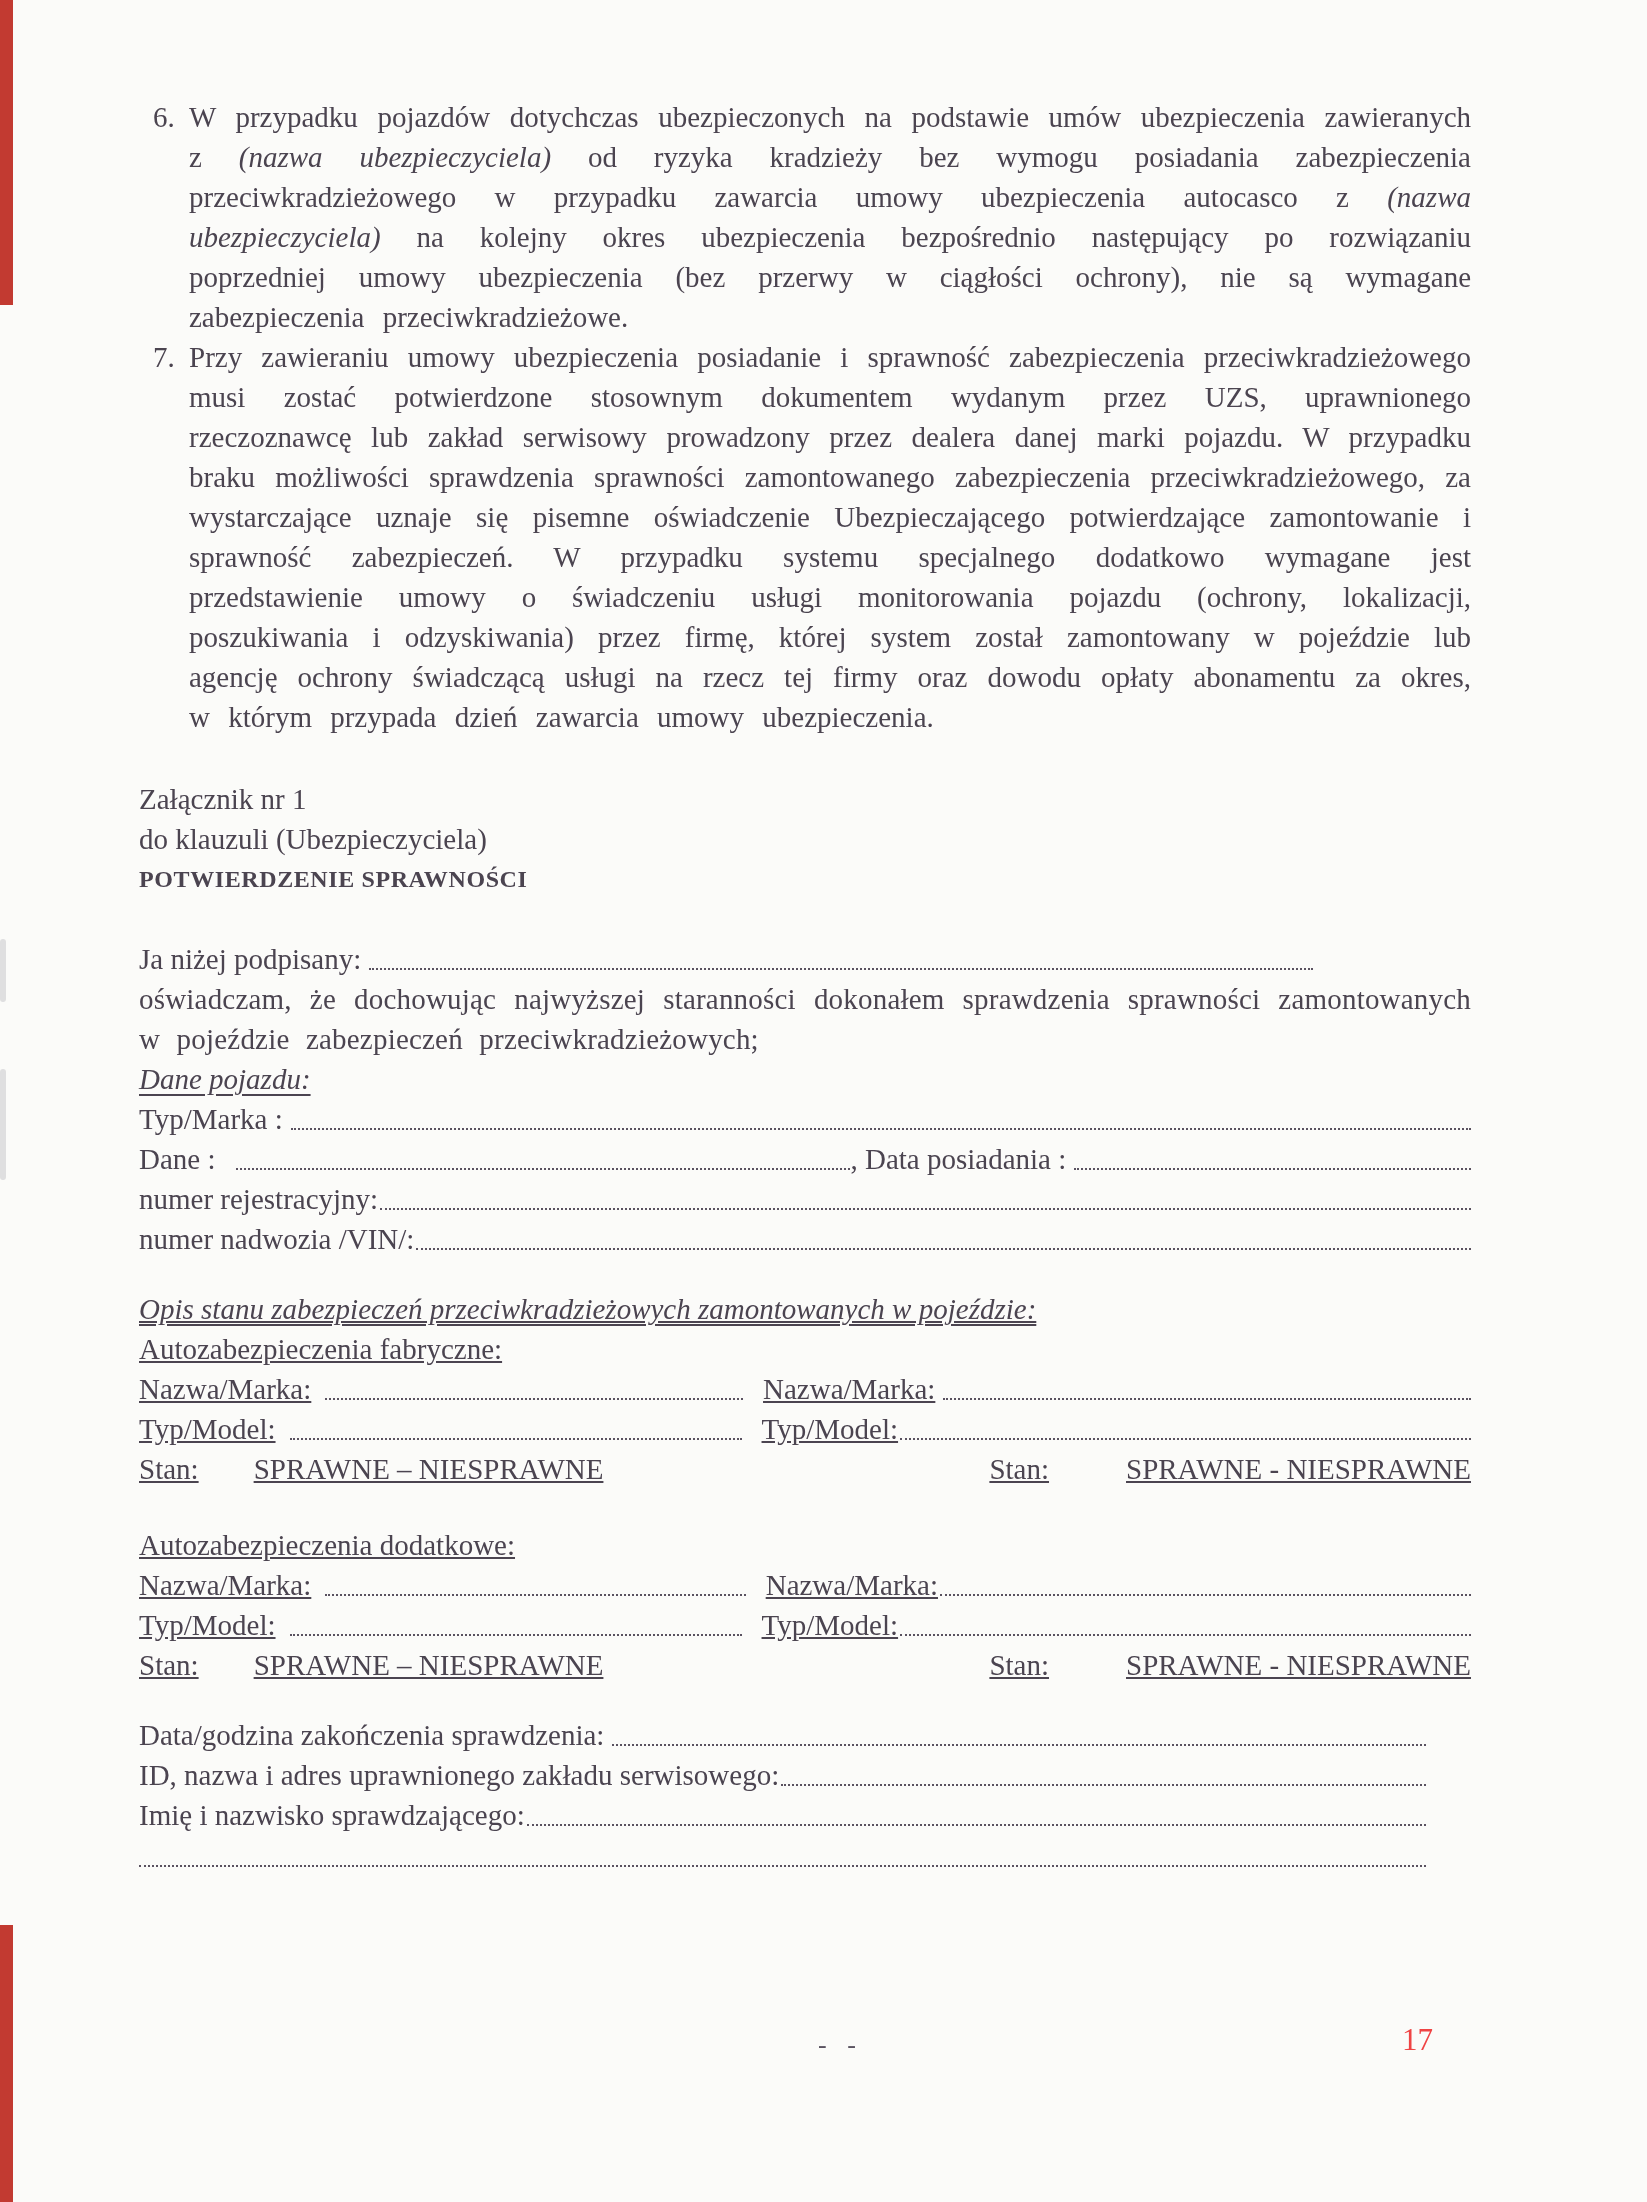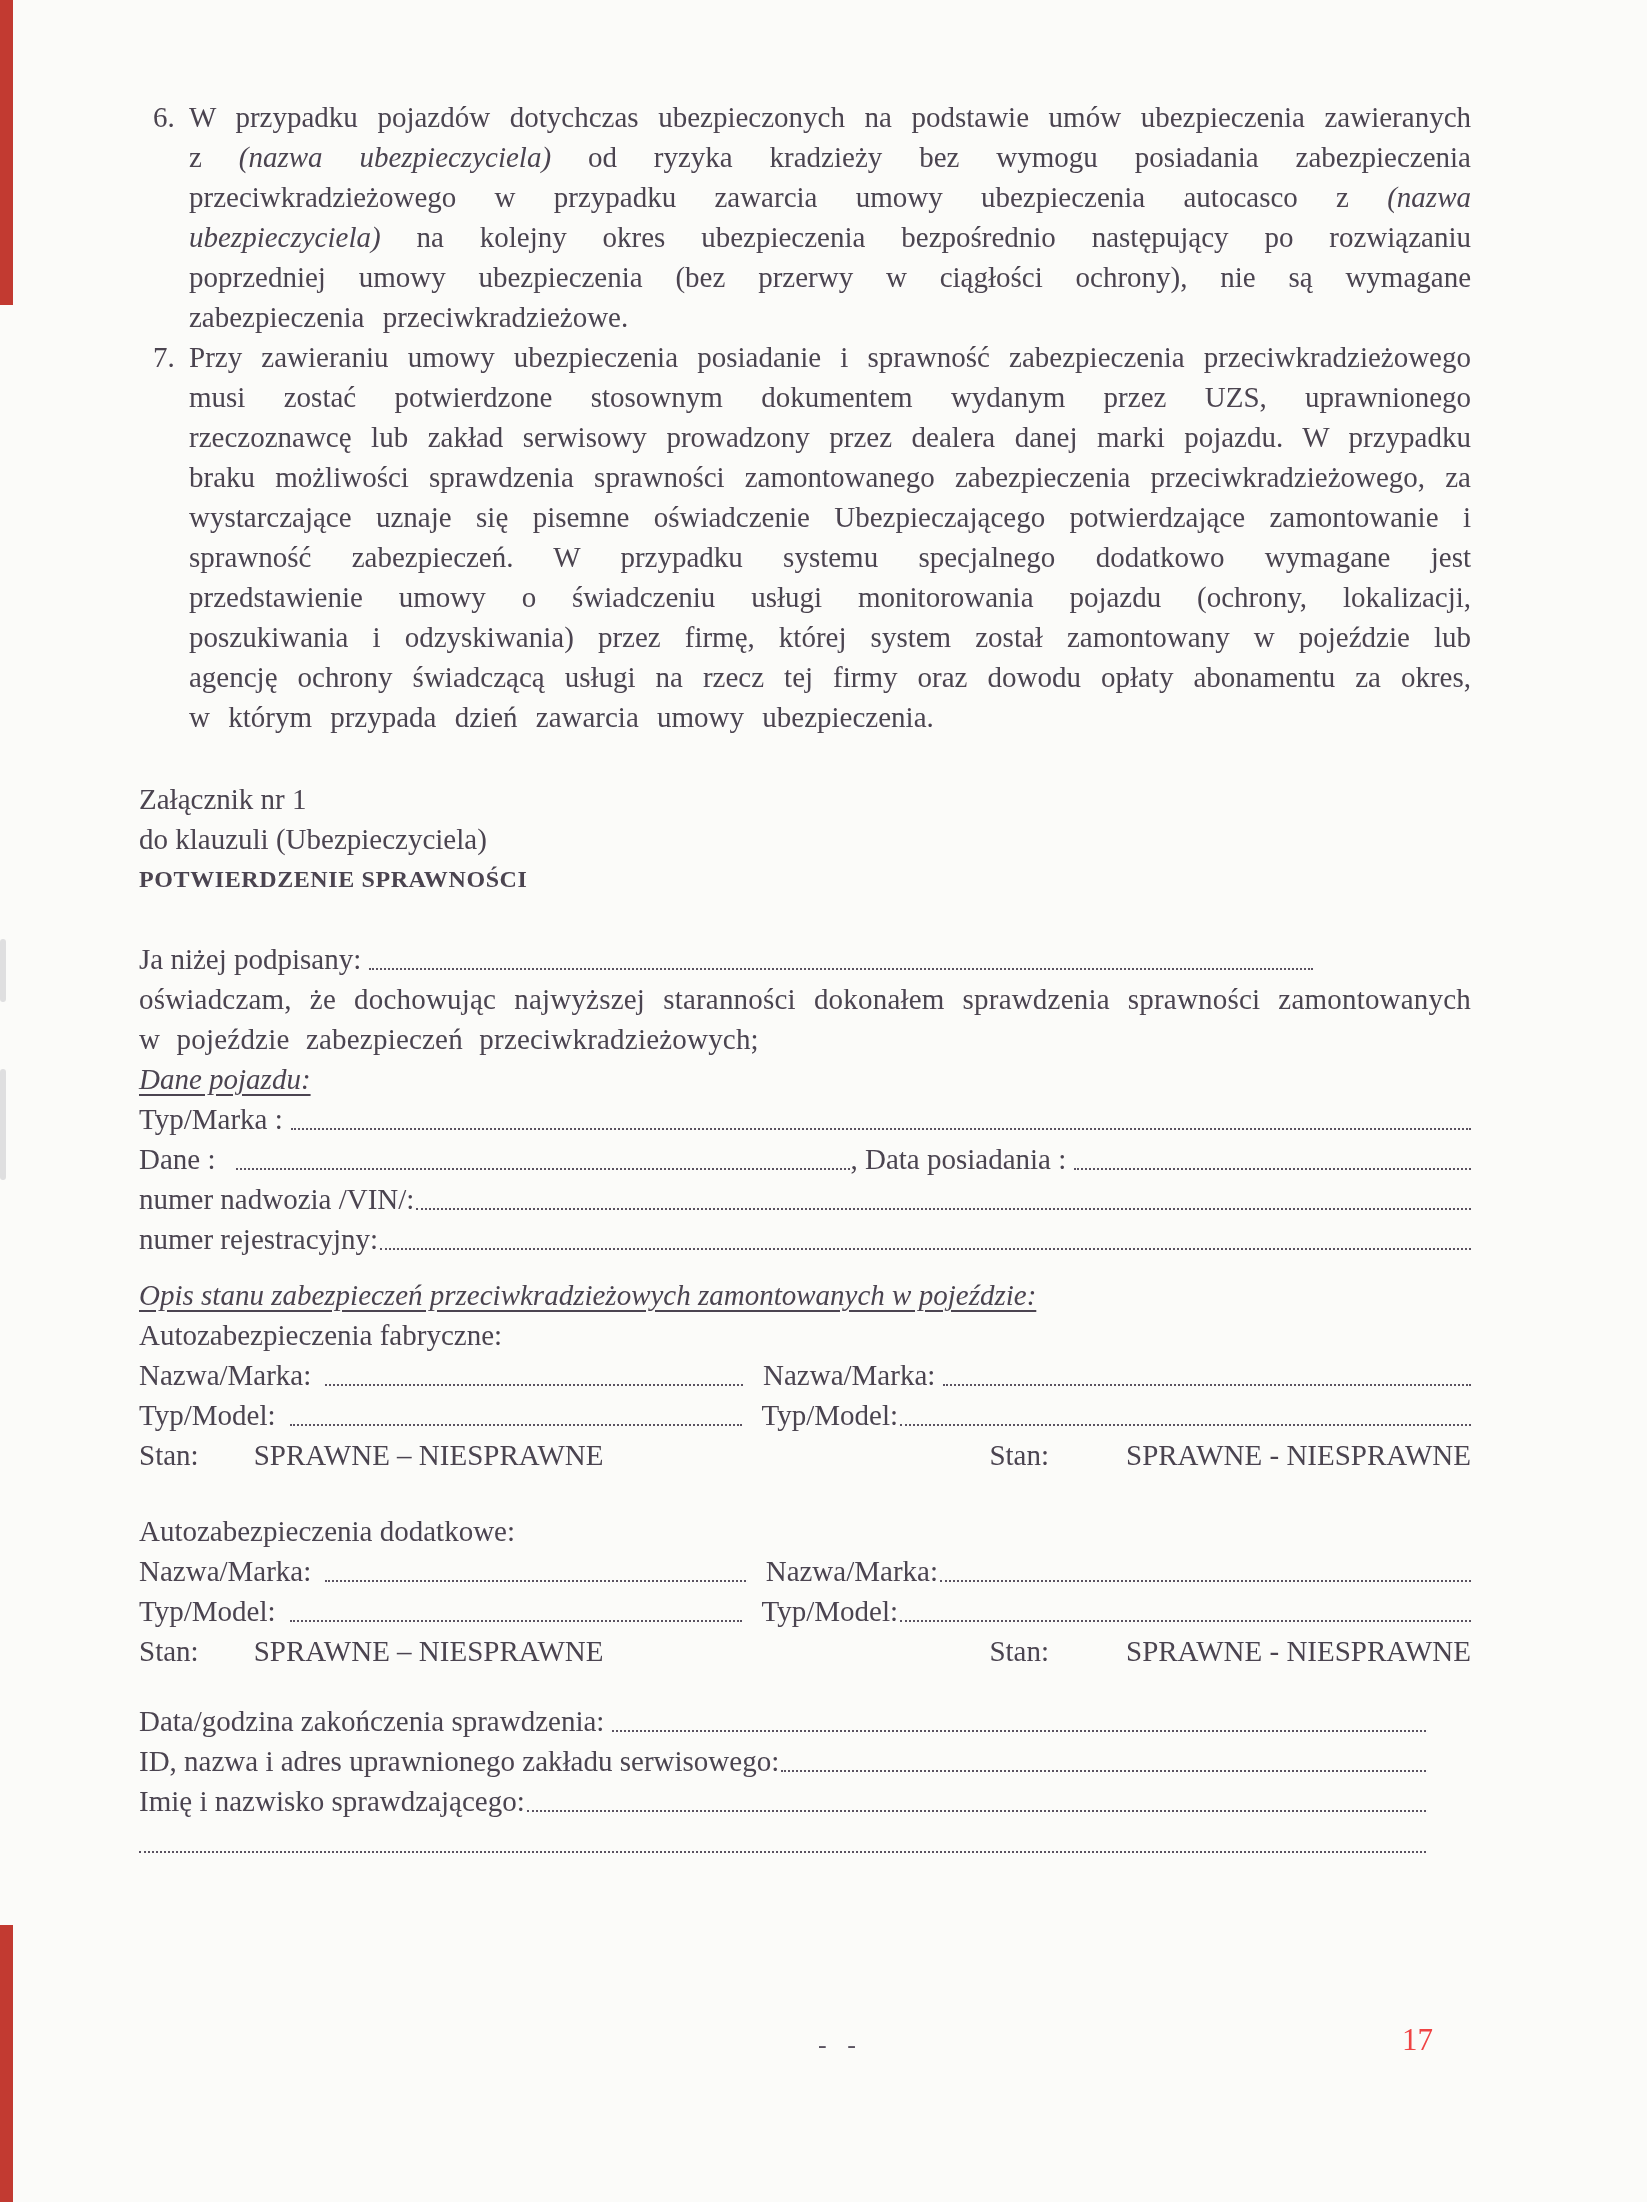--- a/index.html
+++ b/index.html
@@ -29,21 +29,21 @@
   .li{position:relative;padding-left:50px;}
   .li .num{position:absolute;left:14px;top:0;}
   .li p{word-spacing:11px;}
   .it{font-style:italic;}
 
   .attach{margin-top:42px;text-align:left;}
   .attach-title{font-weight:bold;font-size:24px;letter-spacing:0.6px;}
 
   .statement{margin-top:40px;}
   .vehicle{}
-  .security{margin-top:16px;}
+  .security{margin-top:30px;text-decoration:underline;}
   .additional{margin-top:36px;}
   .closing{margin-top:30px;}
 
   .uhead{font-style:italic;text-decoration:underline;text-underline-offset:5px;text-decoration-thickness:1.6px;}
 
   .row{display:flex;text-align:right;}
   .lbl{white-space:nowrap;}
   .dots{
     flex:1 1 auto;align-self:flex-end;
     border-bottom:2.6px dotted #5a5260;
@@ -108,27 +108,27 @@
         <span class="lbl">Typ/Marka :</span>
         <span class="dots g100"></span>
       </div>
       <div class="row">
         <span class="lbl">Dane :</span>
         <span class="dots g155"></span>
         <span class="lbl">, Data posiadania :</span>
         <span class="dots g100"></span>
       </div>
       <div class="row">
+        <span class="lbl">numer rejestracyjny:</span>
+        <span class="dots tight"></span>
+      </div>
+      <div class="row">
         <span class="lbl">numer nadwozia /VIN/:</span>
         <span class="dots tight"></span>
       </div>
-      <div class="row">
-        <span class="lbl">numer rejestracyjny:</span>
-        <span class="dots tight"></span>
-      </div>
     </div>
 
     <div class="security">
       <p><span class="uhead">Opis stanu zabezpieczeń przeciwkradzieżowych zamontowanych w pojeździe:</span></p>
 
       <div>
         <p>Autozabezpieczenia fabryczne:</p>
         <div class="row">
           <span class="lbl">Nazwa/Marka:</span>
           <span class="dots g95"></span>

